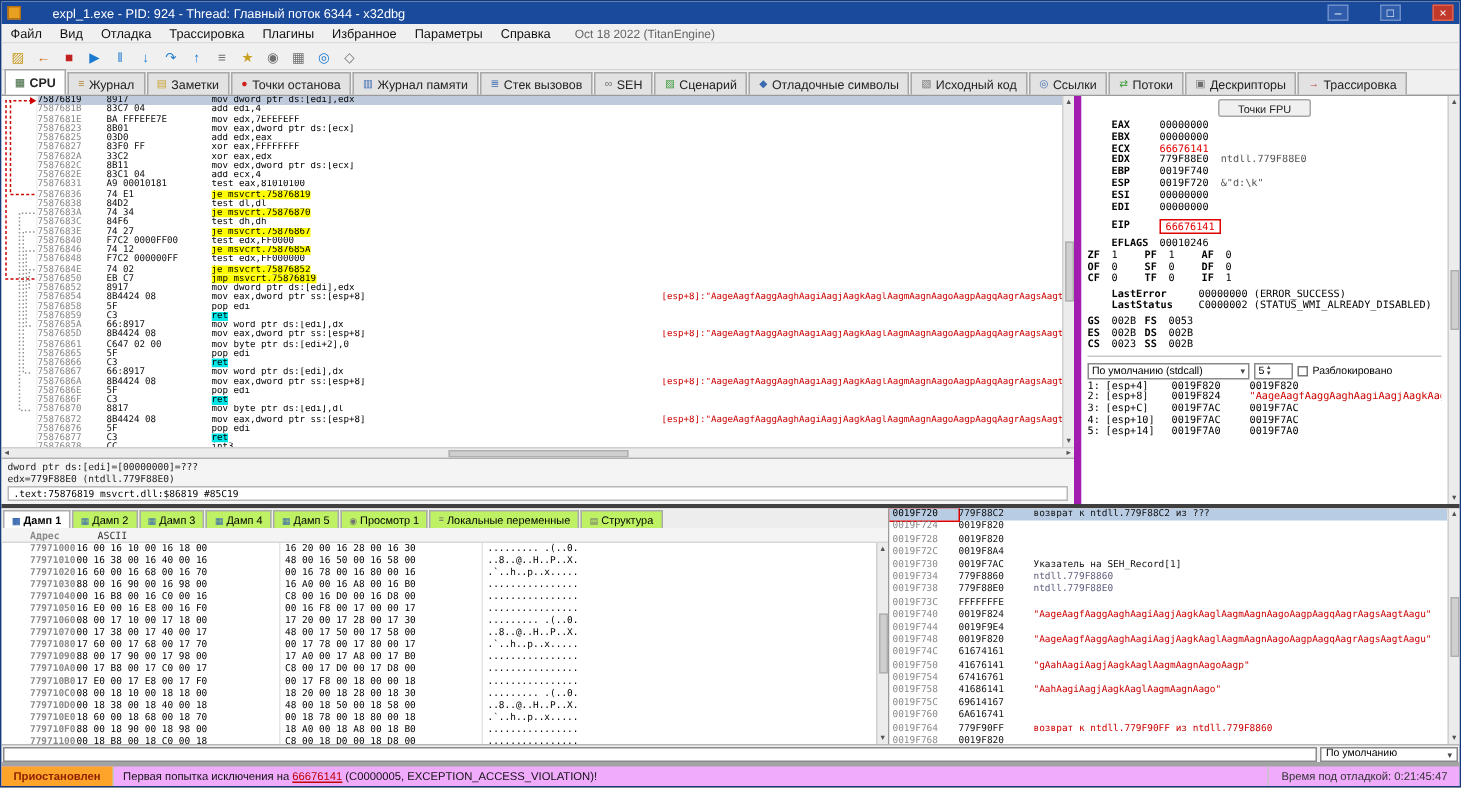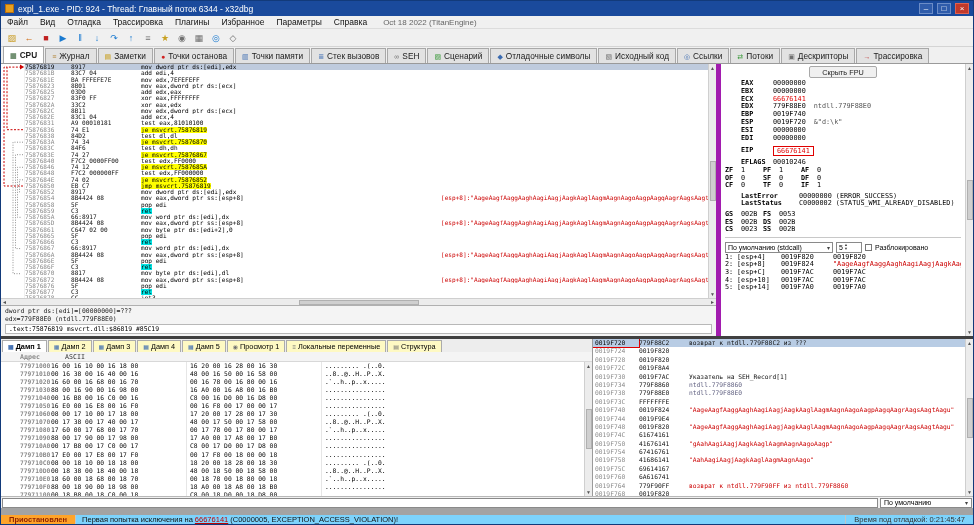--- a/index.html
+++ b/index.html
@@ -1,21 +1,21 @@
 <!DOCTYPE html>
 <html><head>
 <meta charset="utf-8">
 <style>
   * { box-sizing: border-box; margin: 0; padding: 0; }
   html,body { background:#6f6f6f; }
   body { font-family:"Liberation Sans", sans-serif; }
   .window { width:974px; height:525px; display:flex; flex-direction:column; background:#f0f0f0; border:1px solid #123a7a; overflow:hidden; }
 
   
-  .titlebar { height:15px; background:#1a4a9c; color:#fff; display:flex; align-items:center; gap:4px; padding:0 4px; font-size:8.5px; flex:none; }
+  .titlebar { height:15px; background:#1a4a9c; color:#fff; display:flex; align-items:center; gap:21px; padding:0 4px; font-size:8.5px; flex:none; }
   .app-icon { width:9px; height:9px; background:#e8a020; border:1px solid #b87010; flex:none; }
   .title-text { flex:1; white-space:nowrap; overflow:hidden; }
   .tb-btn { width:14px; height:11px; display:flex; align-items:center; justify-content:center; font-size:8px; background:#2f5cab; border:1px solid #6b8cc7; flex:none; }
   .tb-btn.close { background:#c0392b; border-color:#e0604f; }
 
   
   .menubar { height:13px; display:flex; align-items:center; background:#f0f0f0; border-bottom:1px solid #dcdcdc; font-size:8.5px; flex:none; }
   .menu-items { display:flex; align-items:center; }
   .menu-item { padding:16px 6px; color:#111; }
   .build-info { color:#666; margin-left:10px; font-size:8px; }
@@ -84,21 +84,21 @@
   .aloc { width:44px; flex:none; }
   .av1 { width:52px; flex:none; }
   .av2 { flex:1; overflow:hidden; }
   .av2.red { color:#cc0000; }
   .caret { font-size:6px; color:#444; }
 
   
   .bottom { height:160px; flex:none; display:flex; border-top:3px solid #404040; min-height:0; }
   .dump-col { width:592px; flex:none; display:flex; flex-direction:column; border-right:1px solid #9a9a9a; background:#fff; }
   .dump-tabs { height:13px; flex:none; display:flex; align-items:flex-end; background:#ededed; font-size:7.3px; padding-left:1px; }
-  .dump-tab { display:flex; align-items:center; gap:2px; height:12px; padding:0 5px; margin-right:1px; background:#fef9c3; border:1px solid #ababab; border-bottom:none; white-space:nowrap; }
+  .dump-tab { display:flex; align-items:center; gap:2px; height:12px; padding:0 5px; margin-right:1px; background:#bef264; border:1px solid #ababab; border-bottom:none; white-space:nowrap; }
   .dump-tab.active { background:#fff; font-weight:bold; }
   .dt-icon { font-size:6px; }
   .dump-header { height:10px; flex:none; display:flex; background:#f4f4f4; border-bottom:1px solid #d8d8d8; font-size:6.6px; line-height:10px; color:#333; font-family:"DejaVu Sans Mono", monospace; white-space:pre; }
   .dump-body { flex:1; display:flex; min-height:0; }
   .dump-rows { flex:1; overflow:hidden; font-family:"DejaVu Sans Mono", monospace; font-size:6.3px; }
   .dump-row { display:flex; height:8.05px; line-height:8.05px; white-space:pre; }
   .du-addr { width:50px; flex:none; color:#8a8a8a; padding-left:19px;font-weight:bold; }
   .du-h1 { width:135px; flex:none; }
   .du-h2 { width:135px; flex:none; border-left:1px solid #e6e6e6; padding-left:3px; }
   .du-hex-h { width:270px; flex:none; padding-left:40px; }
@@ -114,21 +114,21 @@
   .st-val { width:50px; flex:none; color:#111; }
   .st-comment { flex:1; overflow:hidden; color:#111; }
   .st-comment.red { color:#cc0000; }
   .st-comment.mod { color:#606080; }
 
   
   .command-bar { height:12px; flex:none; display:flex; align-items:center; background:#f0f0f0; border-top:1px solid #b8b8b8; padding:0 1px; gap:2px; }
   .cmd-input { flex:1; height:10px; font-size:7px; border:1px solid #8a8a8a; background:#fff; padding:0 2px; font-family:"DejaVu Sans Mono", monospace; }
   .profile-box { width:92px; height:10px; flex:none; display:flex; align-items:center; justify-content:space-between; background:#fff; border:1px solid #8a8a8a; font-size:7px; padding:0 3px; }
 
-  .status-bar { height:16px; flex:none; display:flex; align-items:stretch; background:#7dd3fc; border-top:7px solid #a3a3a3; font-size:7.5px; }
+  .status-bar { height:16px; flex:none; display:flex; align-items:stretch; background:#f0abfc; border-top:3px solid #a3a3a3; font-size:7.5px; }
   .status-state { display:flex; align-items:center; padding:0 8px; background:#ffa42a; color:#8d1f00; font-weight:bold; border-right:1px solid #c4c4c4; flex:none; }
   .status-msg { flex:1; display:flex; align-items:center; padding:0 6px; color:#111; white-space:nowrap; overflow:hidden; }
   .addr-link { color:#c00000; text-decoration:underline; margin:0 2px; }
   .status-time { display:flex; align-items:center; padding:0 8px; border-left:1px solid #c4c4c4; color:#333; flex:none; }
 </style>
 </head>
 <body>
 
 <div class="window">
 
@@ -238,21 +238,21 @@
         <span class="tab-label">Заметки</span>
       </div>
 
       <div class="tab">
         <span class="tab-icon" style="color: rgb(208, 32, 32);">●</span>
         <span class="tab-label">Точки останова</span>
       </div>
 
       <div class="tab">
         <span class="tab-icon" style="color: rgb(58, 106, 176);">▥</span>
-        <span class="tab-label">Точки памяти</span>
+        <span class="tab-label">Журнал памяти</span>
       </div>
 
       <div class="tab">
         <span class="tab-icon" style="color: rgb(58, 106, 176);">≣</span>
         <span class="tab-label">Стек вызовов</span>
       </div>
 
       <div class="tab">
         <span class="tab-icon" style="color: rgb(112, 112, 112);">∞</span>
         <span class="tab-label">SEH</span>
@@ -590,21 +590,21 @@
       </div>
       <div class="info-pane">
         <div class="info-line">dword ptr ds:[edi]=[00000000]=???</div>
         <div class="info-line">edx=779F88E0 (ntdll.779F88E0)</div>
         <div class="addr-line">.text:75876819 msvcrt.dll:$86819 #85C19</div>
       </div>
     </div>
 
     <div class="regs-panel">
       <div class="regs-content">
-        <button class="fpu-btn">Скрыть FPU</button>
+        <button class="fpu-btn">Точки FPU</button>
         <div>
 
             <div class="reg-row">
               <span class="reg-name">EAX</span>
               <span class="reg-value">00000000</span>
               <span class="reg-extra"></span>
             </div>
 
             <div class="reg-row">
               <span class="reg-name">EBX</span>

